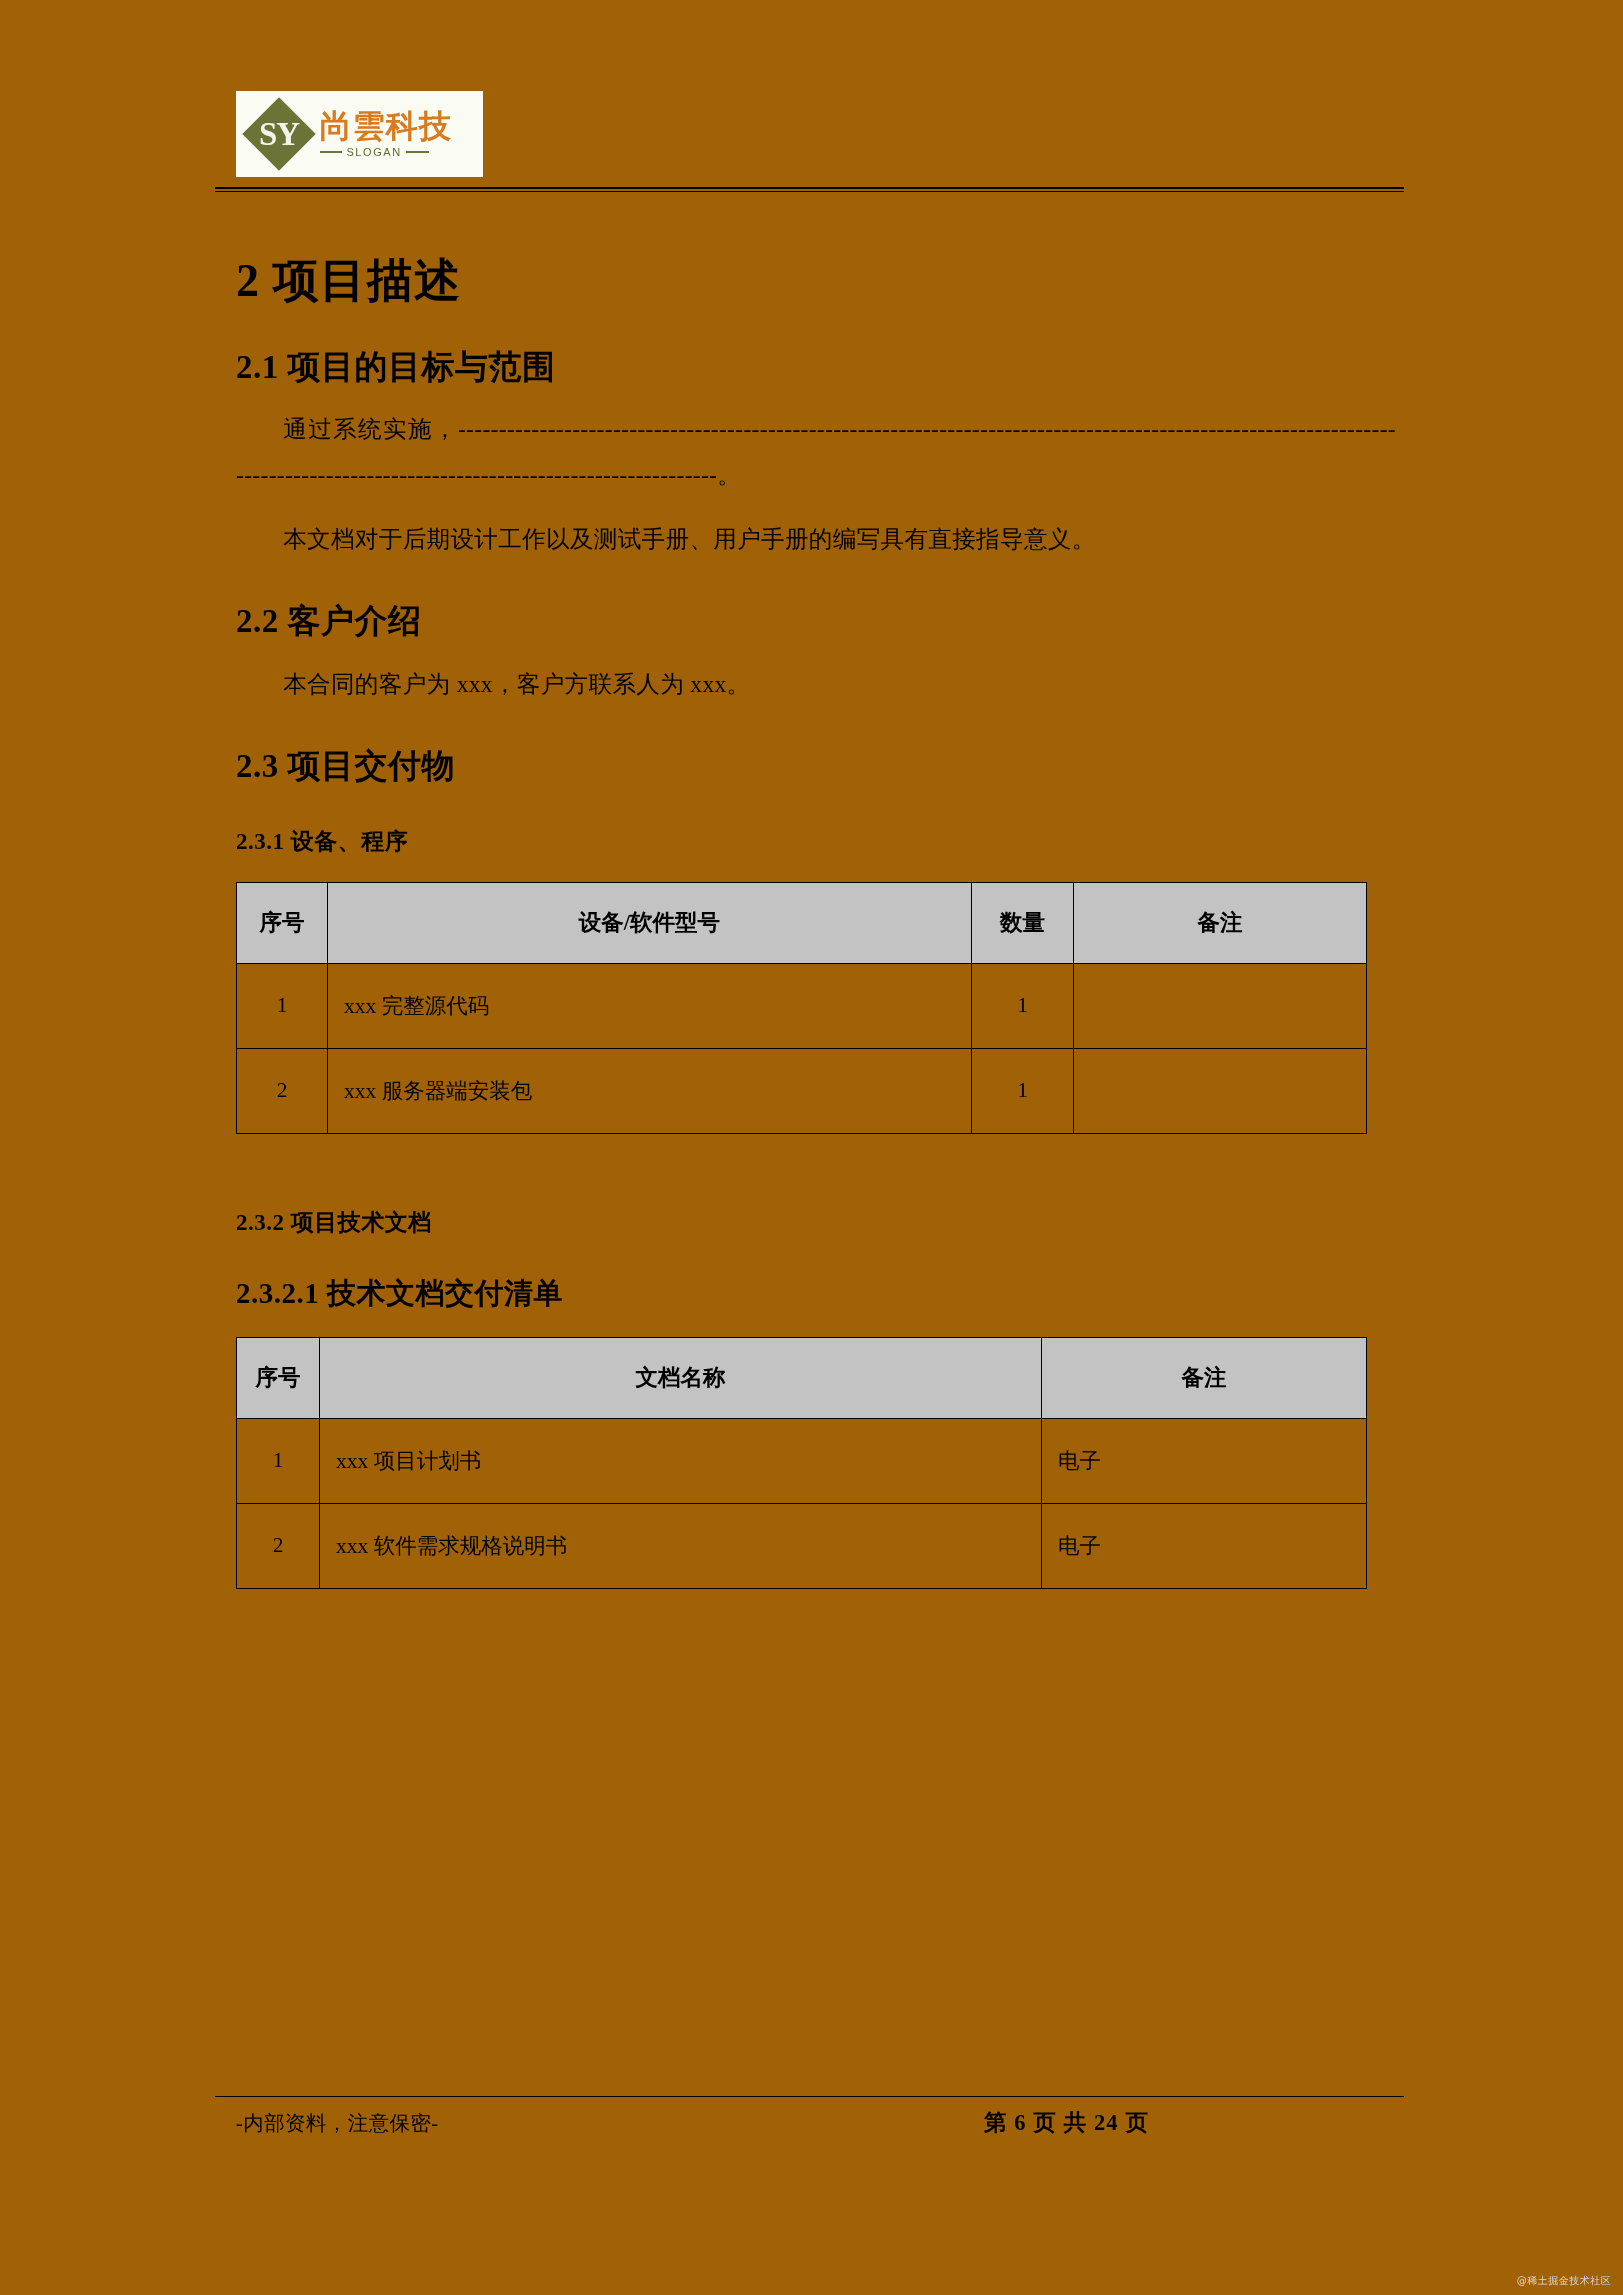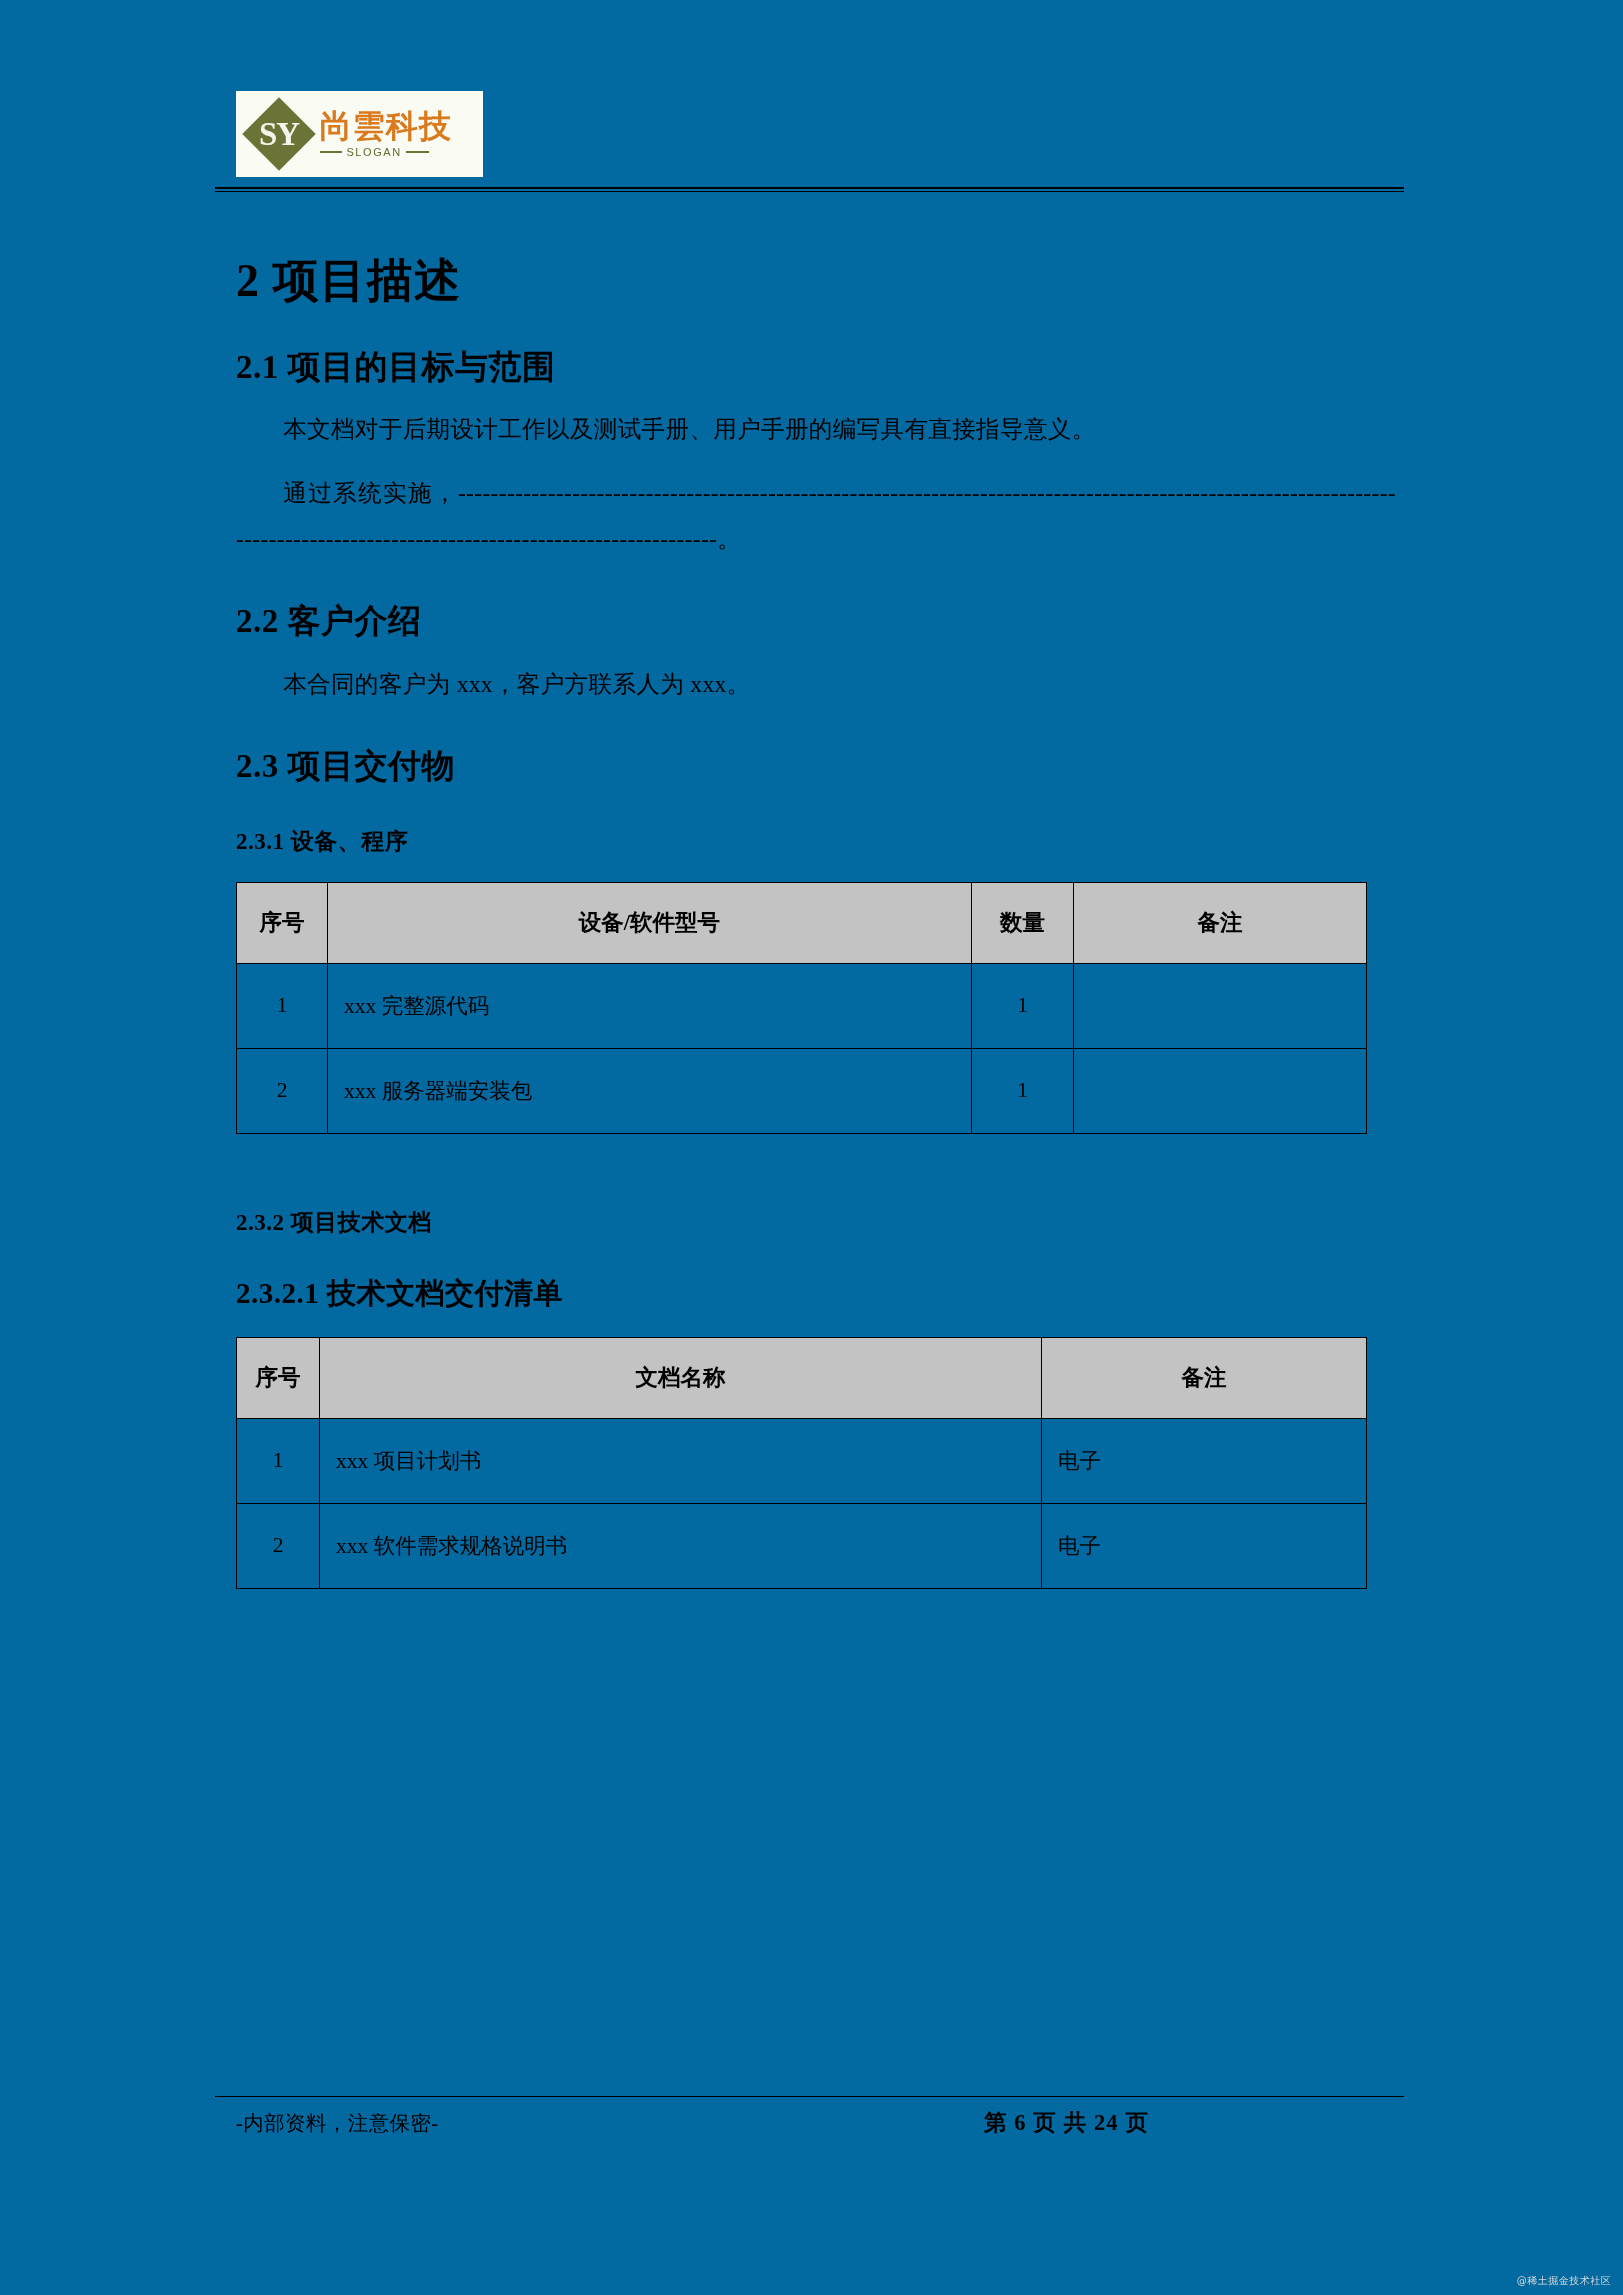--- a/index.html
+++ b/index.html
@@ -8,21 +8,21 @@
     background: #ffffff;
   }
   body {
     font-family: "Liberation Serif", "DejaVu Serif", serif;
     color: #000000;
   }
   .page {
     position: relative;
     width: 1623px;
     height: 2295px;
-    background: #0369a1;
+    background: #a16207;
     box-sizing: border-box;
     overflow: hidden;
   }
   
   .header {
     position: absolute;
     left: 236px;
     top: 91px;
     width: 1160px;
   }
@@ -250,22 +250,22 @@
       </div>
     </div>
   </div>
   <div class="header-rule"></div>
 
   <div class="content">
 
     <h1 class="doc-h1">2 项目描述</h1>
 
     <h2 class="doc-h2">2.1 项目的目标与范围</h2>
+    <p class="doc-p">通过系统实施，------------------------------------------------------------------------------------------------------------------------------------------------------------------------------。</p>
     <p class="doc-p">本文档对于后期设计工作以及测试手册、用户手册的编写具有直接指导意义。</p>
-    <p class="doc-p">通过系统实施，------------------------------------------------------------------------------------------------------------------------------------------------------------------------------。</p>
 
     <h2 class="doc-h2">2.2 客户介绍</h2>
     <p class="doc-p">本合同的客户为 xxx，客户方联系人为 xxx。</p>
 
     <h2 class="doc-h2">2.3 项目交付物</h2>
 
     <h3 class="doc-h3">2.3.1  设备、程序</h3>
 
     <table class="doc-table">
       <colgroup>

